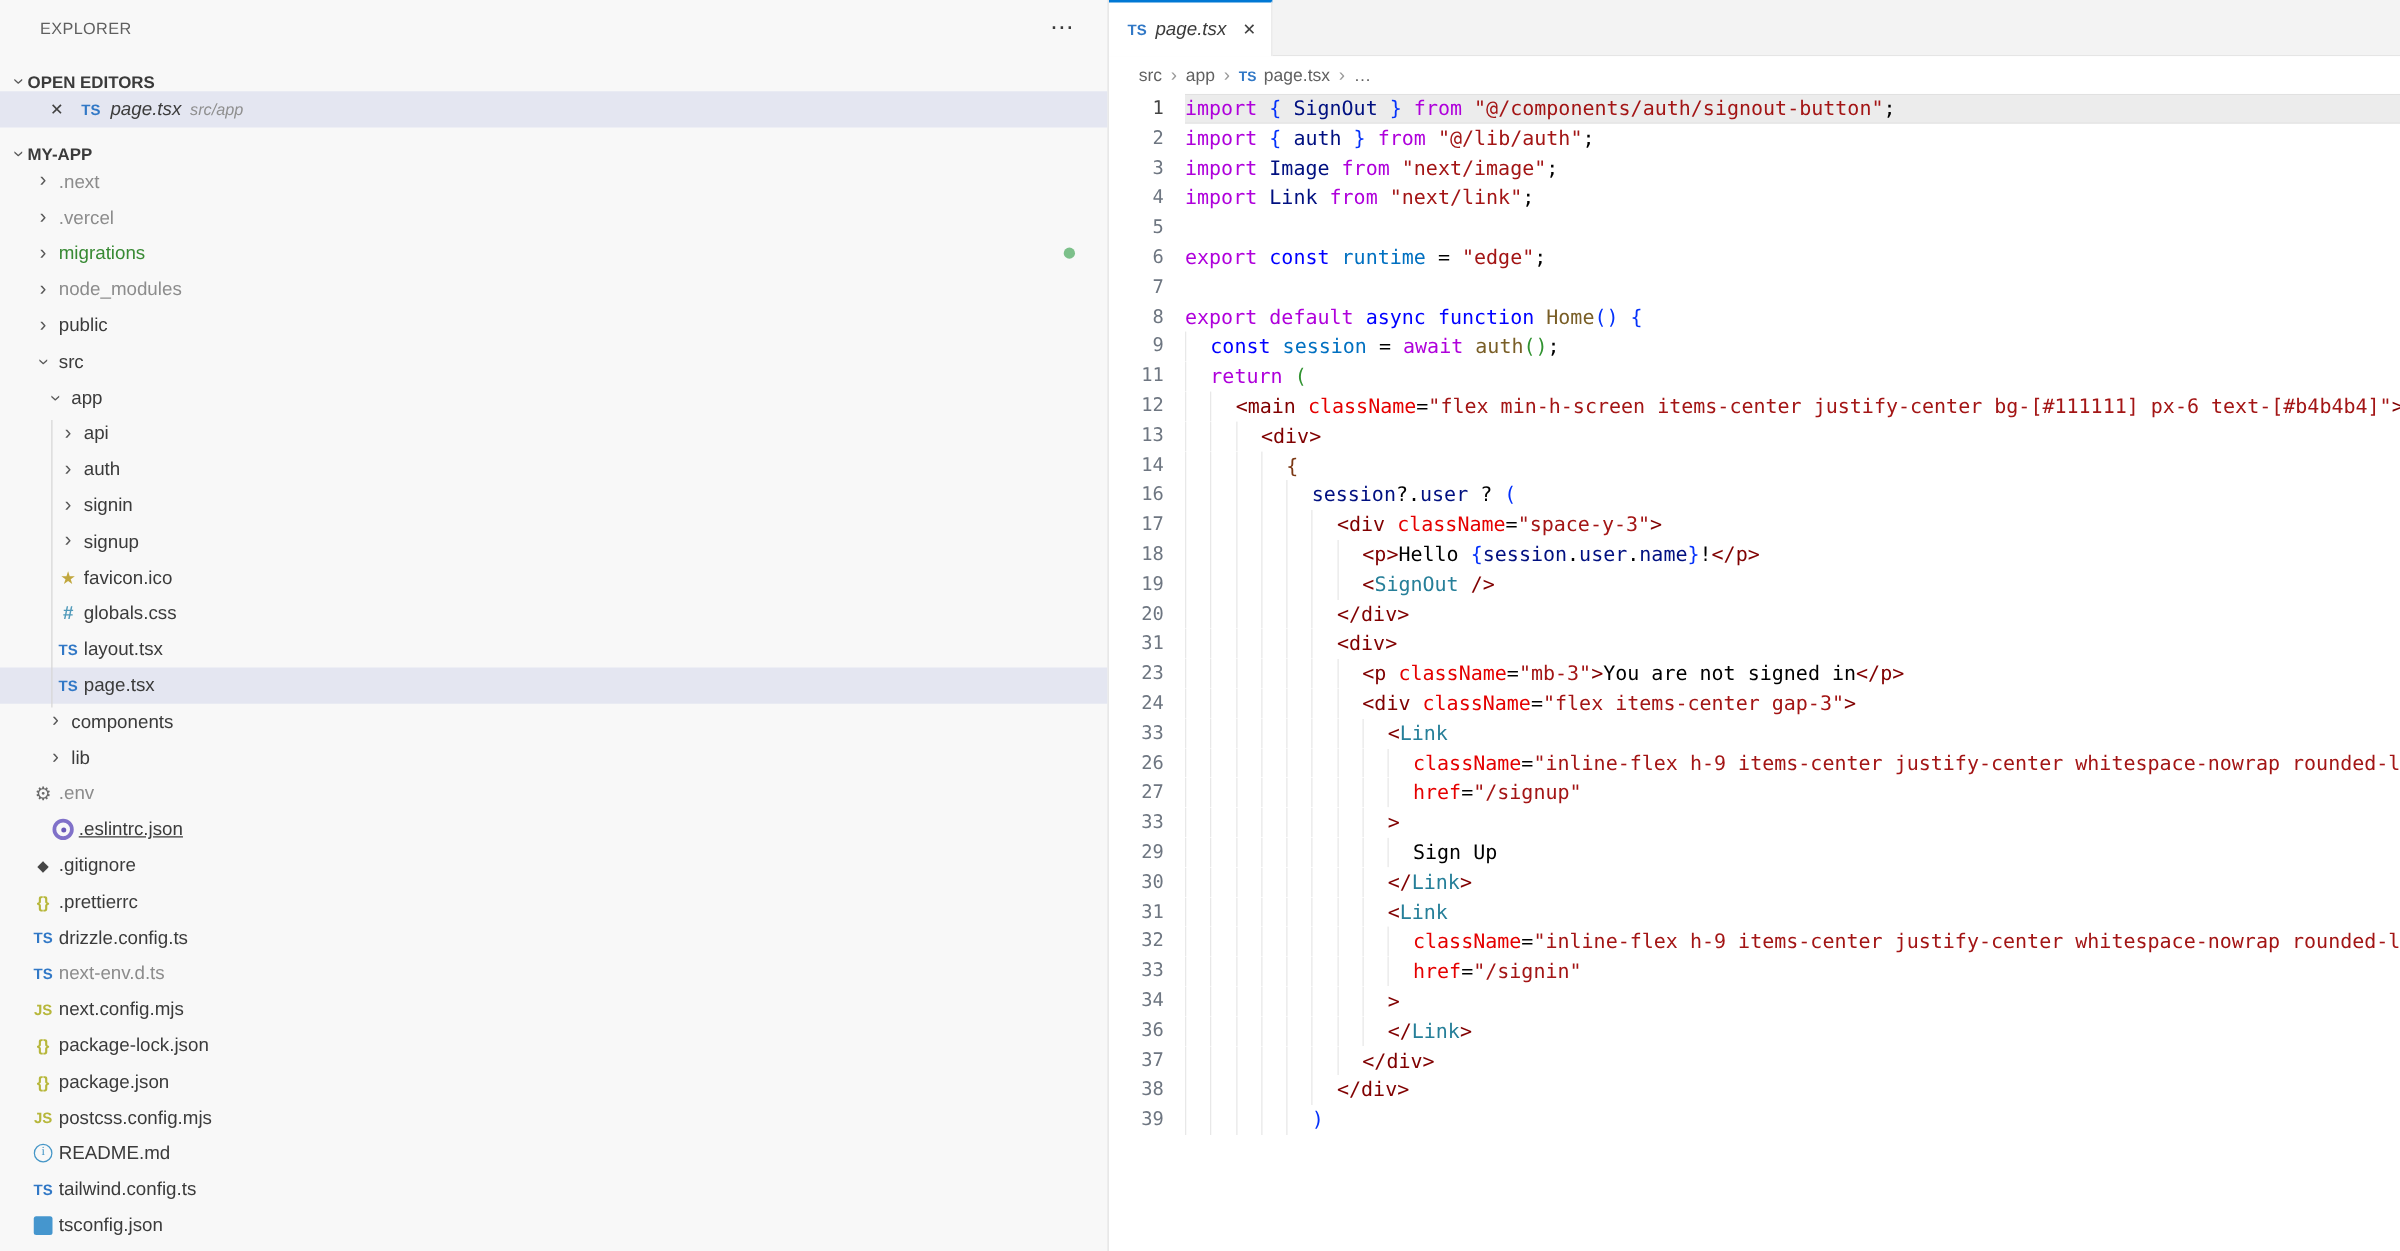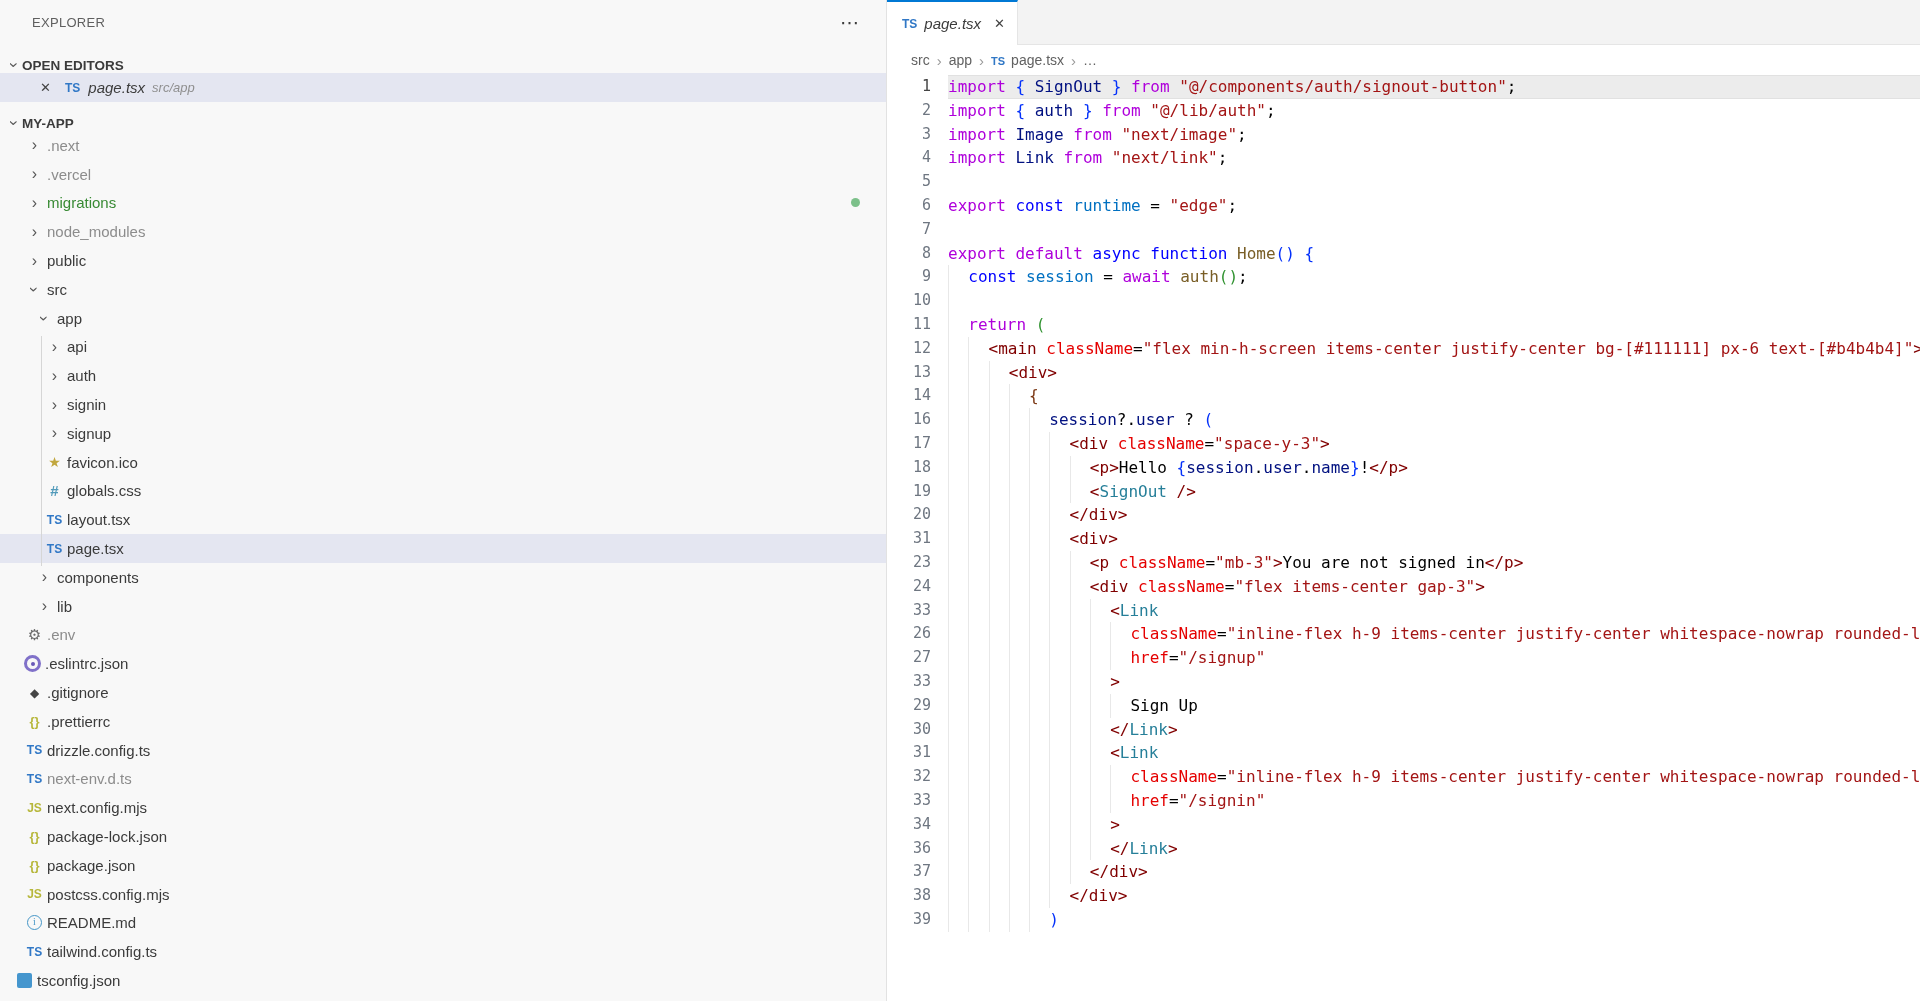--- a/index.html
+++ b/index.html
@@ -177,21 +177,21 @@
         <div class="tree-row" style="padding-left: 36px;">
           <span class="slot chev">›</span>
           <span class="flabel">lib</span>
         </div>
         <div class="tree-row" style="padding-left: 26px;">
           <span class="slot">
             <span class="icon-gear">⚙</span>
           </span>
           <span class="flabel ignored">.env</span>
         </div>
-        <div class="tree-row" style="padding-left: 24px;">
+        <div class="tree-row" style="padding-left: 42px; text-decoration: underline;">
           <span class="slot">
             <span class="icon-eslint"></span>
           </span>
           <span class="flabel">.eslintrc.json</span>
         </div>
         <div class="tree-row" style="padding-left: 26px;">
           <span class="slot">
             <span class="icon-git">◆</span>
           </span>
           <span class="flabel">.gitignore</span>
@@ -243,21 +243,21 @@
             <span class="icon-info">i</span>
           </span>
           <span class="flabel">README.md</span>
         </div>
         <div class="tree-row" style="padding-left: 26px;">
           <span class="slot">
             <span class="icon-ts">TS</span>
           </span>
           <span class="flabel">tailwind.config.ts</span>
         </div>
-        <div class="tree-row" style="padding-left: 16px;">
+        <div class="tree-row" style="padding-left: 26px;">
           <span class="slot">
             <span class="icon-tssq"></span>
           </span>
           <span class="flabel">tsconfig.json</span>
         </div>
       </div>
     <div class="tree-guide"></div>
   </aside>
 
   <main class="editor">
@@ -282,21 +282,20 @@
     <div class="code" id="code">
         <div class="code-line current"><span class="ln">1</span><span class="lc"><span style="color: rgb(175, 0, 219);">import</span><span style="color: rgb(0, 0, 0);"> </span><span style="color: rgb(4, 49, 250);">{</span><span style="color: rgb(0, 0, 0);"> </span><span style="color: rgb(0, 16, 128);">SignOut</span><span style="color: rgb(0, 0, 0);"> </span><span style="color: rgb(4, 49, 250);">}</span><span style="color: rgb(0, 0, 0);"> </span><span style="color: rgb(175, 0, 219);">from</span><span style="color: rgb(0, 0, 0);"> </span><span style="color: rgb(163, 21, 21);">"@/components/auth/signout-button"</span><span style="color: rgb(0, 0, 0);">;</span></span></div>
         <div class="code-line"><span class="ln">2</span><span class="lc"><span style="color: rgb(175, 0, 219);">import</span><span style="color: rgb(0, 0, 0);"> </span><span style="color: rgb(4, 49, 250);">{</span><span style="color: rgb(0, 0, 0);"> </span><span style="color: rgb(0, 16, 128);">auth</span><span style="color: rgb(0, 0, 0);"> </span><span style="color: rgb(4, 49, 250);">}</span><span style="color: rgb(0, 0, 0);"> </span><span style="color: rgb(175, 0, 219);">from</span><span style="color: rgb(0, 0, 0);"> </span><span style="color: rgb(163, 21, 21);">"@/lib/auth"</span><span style="color: rgb(0, 0, 0);">;</span></span></div>
         <div class="code-line"><span class="ln">3</span><span class="lc"><span style="color: rgb(175, 0, 219);">import</span><span style="color: rgb(0, 0, 0);"> </span><span style="color: rgb(0, 16, 128);">Image</span><span style="color: rgb(0, 0, 0);"> </span><span style="color: rgb(175, 0, 219);">from</span><span style="color: rgb(0, 0, 0);"> </span><span style="color: rgb(163, 21, 21);">"next/image"</span><span style="color: rgb(0, 0, 0);">;</span></span></div>
         <div class="code-line"><span class="ln">4</span><span class="lc"><span style="color: rgb(175, 0, 219);">import</span><span style="color: rgb(0, 0, 0);"> </span><span style="color: rgb(0, 16, 128);">Link</span><span style="color: rgb(0, 0, 0);"> </span><span style="color: rgb(175, 0, 219);">from</span><span style="color: rgb(0, 0, 0);"> </span><span style="color: rgb(163, 21, 21);">"next/link"</span><span style="color: rgb(0, 0, 0);">;</span></span></div>
         <div class="code-line"><span class="ln">5</span><span class="lc"></span></div>
         <div class="code-line"><span class="ln">6</span><span class="lc"><span style="color: rgb(175, 0, 219);">export</span><span style="color: rgb(0, 0, 0);"> </span><span style="color: rgb(0, 0, 255);">const</span><span style="color: rgb(0, 0, 0);"> </span><span style="color: rgb(0, 112, 193);">runtime</span><span style="color: rgb(0, 0, 0);"> = </span><span style="color: rgb(163, 21, 21);">"edge"</span><span style="color: rgb(0, 0, 0);">;</span></span></div>
         <div class="code-line"><span class="ln">7</span><span class="lc"></span></div>
         <div class="code-line"><span class="ln">8</span><span class="lc"><span style="color: rgb(175, 0, 219);">export</span><span style="color: rgb(0, 0, 0);"> </span><span style="color: rgb(175, 0, 219);">default</span><span style="color: rgb(0, 0, 0);"> </span><span style="color: rgb(0, 0, 255);">async</span><span style="color: rgb(0, 0, 0);"> </span><span style="color: rgb(0, 0, 255);">function</span><span style="color: rgb(0, 0, 0);"> </span><span style="color: rgb(121, 94, 38);">Home</span><span style="color: rgb(4, 49, 250);">()</span><span style="color: rgb(0, 0, 0);"> </span><span style="color: rgb(4, 49, 250);">{</span></span></div>
         <div class="code-line"><span class="ln">9</span><span class="lc"><span class="iu"></span><span style="color: rgb(0, 0, 255);">const</span><span style="color: rgb(0, 0, 0);"> </span><span style="color: rgb(0, 112, 193);">session</span><span style="color: rgb(0, 0, 0);"> = </span><span style="color: rgb(175, 0, 219);">await</span><span style="color: rgb(0, 0, 0);"> </span><span style="color: rgb(121, 94, 38);">auth</span><span style="color: rgb(49, 147, 49);">()</span><span style="color: rgb(0, 0, 0);">;</span></span></div>
-        <div class="code-line"><span class="ln">10</span><span class="lc"><span class="iu"></span></span></div>
         <div class="code-line"><span class="ln">11</span><span class="lc"><span class="iu"></span><span style="color: rgb(175, 0, 219);">return</span><span style="color: rgb(0, 0, 0);"> </span><span style="color: rgb(49, 147, 49);">(</span></span></div>
         <div class="code-line"><span class="ln">12</span><span class="lc"><span class="iu"></span><span class="iu"></span><span style="color: rgb(128, 0, 0);">&lt;main</span><span style="color: rgb(0, 0, 0);"> </span><span style="color: rgb(229, 0, 0);">className</span><span style="color: rgb(0, 0, 0);">=</span><span style="color: rgb(163, 21, 21);">"flex min-h-screen items-center justify-center bg-[#111111] px-6 text-[#b4b4b4]"</span><span style="color: rgb(128, 0, 0);">&gt;</span></span></div>
         <div class="code-line"><span class="ln">13</span><span class="lc"><span class="iu"></span><span class="iu"></span><span class="iu"></span><span style="color: rgb(128, 0, 0);">&lt;div&gt;</span></span></div>
         <div class="code-line"><span class="ln">14</span><span class="lc"><span class="iu"></span><span class="iu"></span><span class="iu"></span><span class="iu"></span><span style="color: rgb(123, 56, 20);">{</span></span></div>
         <div class="code-line"><span class="ln">16</span><span class="lc"><span class="iu"></span><span class="iu"></span><span class="iu"></span><span class="iu"></span><span class="iu"></span><span style="color: rgb(0, 16, 128);">session</span><span style="color: rgb(0, 0, 0);">?.</span><span style="color: rgb(0, 16, 128);">user</span><span style="color: rgb(0, 0, 0);"> ? </span><span style="color: rgb(4, 49, 250);">(</span></span></div>
         <div class="code-line"><span class="ln">17</span><span class="lc"><span class="iu"></span><span class="iu"></span><span class="iu"></span><span class="iu"></span><span class="iu"></span><span class="iu"></span><span style="color: rgb(128, 0, 0);">&lt;div</span><span style="color: rgb(0, 0, 0);"> </span><span style="color: rgb(229, 0, 0);">className</span><span style="color: rgb(0, 0, 0);">=</span><span style="color: rgb(163, 21, 21);">"space-y-3"</span><span style="color: rgb(128, 0, 0);">&gt;</span></span></div>
         <div class="code-line"><span class="ln">18</span><span class="lc"><span class="iu"></span><span class="iu"></span><span class="iu"></span><span class="iu"></span><span class="iu"></span><span class="iu"></span><span class="iu"></span><span style="color: rgb(128, 0, 0);">&lt;p&gt;</span><span style="color: rgb(0, 0, 0);">Hello </span><span style="color: rgb(4, 49, 250);">{</span><span style="color: rgb(0, 16, 128);">session</span><span style="color: rgb(0, 0, 0);">.</span><span style="color: rgb(0, 16, 128);">user</span><span style="color: rgb(0, 0, 0);">.</span><span style="color: rgb(0, 16, 128);">name</span><span style="color: rgb(4, 49, 250);">}</span><span style="color: rgb(0, 0, 0);">!</span><span style="color: rgb(128, 0, 0);">&lt;/p&gt;</span></span></div>
         <div class="code-line"><span class="ln">19</span><span class="lc"><span class="iu"></span><span class="iu"></span><span class="iu"></span><span class="iu"></span><span class="iu"></span><span class="iu"></span><span class="iu"></span><span style="color: rgb(128, 0, 0);">&lt;</span><span style="color: rgb(38, 127, 153);">SignOut</span><span style="color: rgb(0, 0, 0);"> </span><span style="color: rgb(128, 0, 0);">/&gt;</span></span></div>
         <div class="code-line"><span class="ln">20</span><span class="lc"><span class="iu"></span><span class="iu"></span><span class="iu"></span><span class="iu"></span><span class="iu"></span><span class="iu"></span><span style="color: rgb(128, 0, 0);">&lt;/div&gt;</span></span></div>
         <div class="code-line"><span class="ln">31</span><span class="lc"><span class="iu"></span><span class="iu"></span><span class="iu"></span><span class="iu"></span><span class="iu"></span><span class="iu"></span><span style="color: rgb(128, 0, 0);">&lt;div&gt;</span></span></div>

